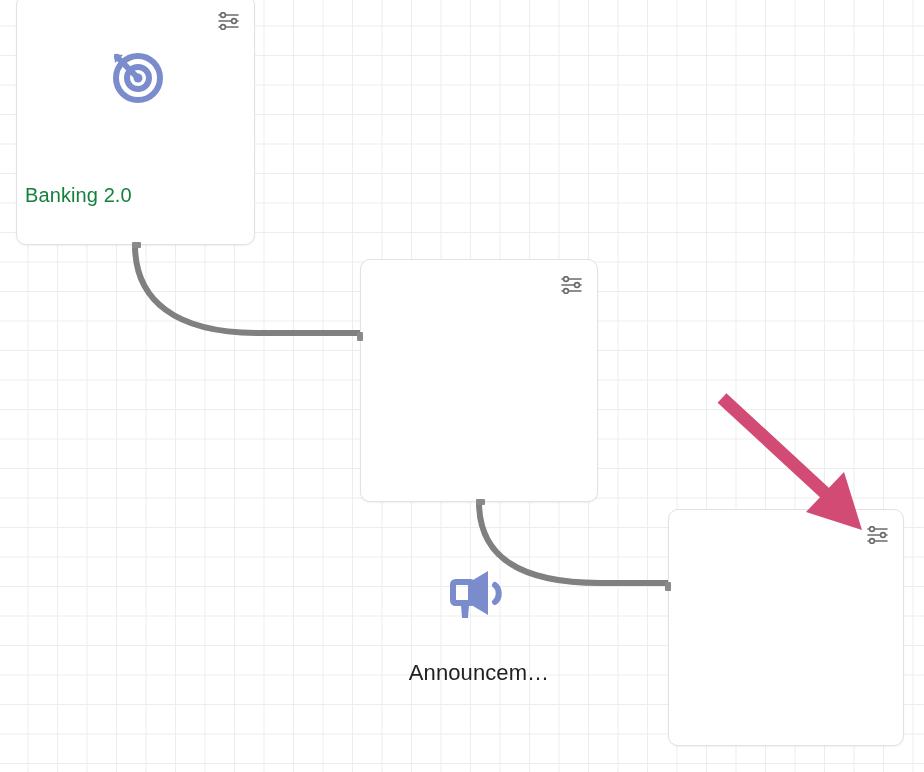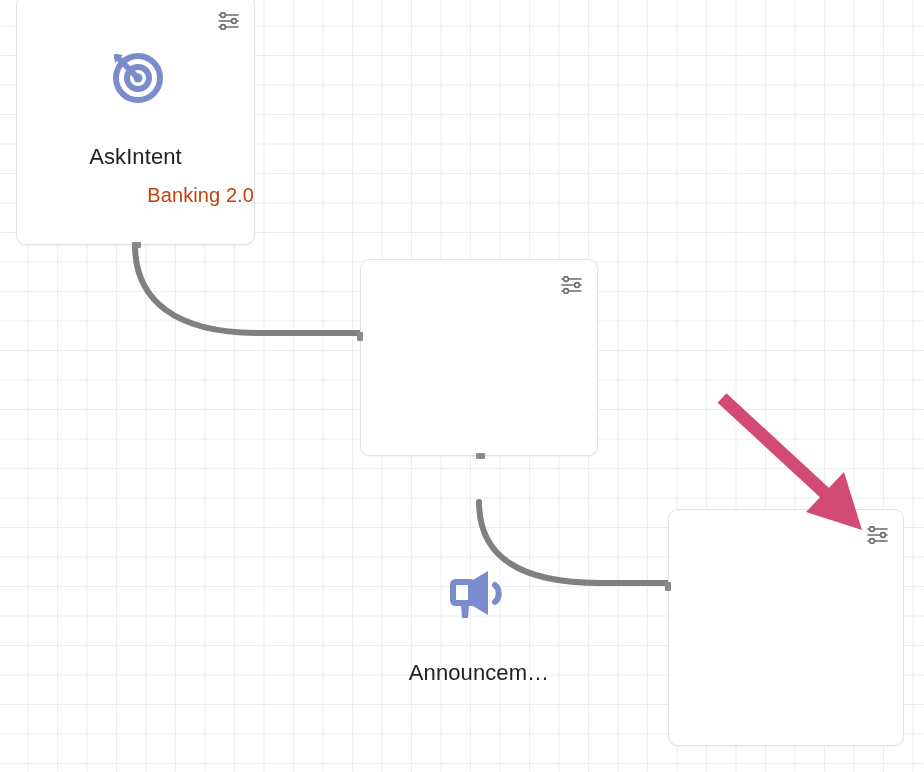--- a/index.html
+++ b/index.html
@@ -71,37 +71,37 @@
     font-size: 22px;
     color: #212121;
     white-space: nowrap;
     overflow: hidden;
     letter-spacing: 0.1px;
   }
 
   .node-subtitle {
     position: absolute;
     left: 8px;
-    right: 0;
-    text-align: right;
+    right: 20px;
+    text-align: left;
     font-size: 20px;
-    color: #c2410c;
+    color: #15803d;
     white-space: nowrap;
     overflow: hidden;
     letter-spacing: 0.1px;
   }
 
   
   #node-askintent { left: 16px; top: -5px; width: 239px; height: 250px; }
   #node-askintent .node-icon { top: 48px; }
   #node-askintent .node-title { top: 148px; }
   #node-askintent .node-subtitle { top: 188px; }
 
   
-  #node-announcement { left: 360px; top: 259px; width: 238px; height: 197px; }
+  #node-announcement { left: 360px; top: 259px; width: 238px; height: 243px; }
   #node-announcement .node-icon { top: 305px; }
   #node-announcement .node-title { top: 400px; }
   #node-announcement .node-subtitle { top: 441px; }
 
   
   #node-reask { left: 668px; top: 509px; width: 236px; height: 237px; }
 
   .port {
     position: absolute;
     background: #8a8a8a;
@@ -142,21 +142,20 @@
     </div>
     <div class="node-icon">
       <svg width="64" height="64" viewBox="0 0 64 64">
         <circle cx="34" cy="34" r="22" fill="none" stroke="#7b8ccc" stroke-width="6"></circle>
         <circle cx="34" cy="34" r="11" fill="none" stroke="#7b8ccc" stroke-width="6"></circle>
         <circle cx="34" cy="34" r="4.5" fill="#7b8ccc"></circle>
         <line x1="34" y1="34" x2="13" y2="13" stroke="#7b8ccc" stroke-width="6" stroke-linecap="round"></line>
         <path d="M10,10 L19,11 L11,19 Z" fill="#7b8ccc"></path>
       </svg>
     </div>
-    <div class="node-title">AskIntent</div>
     <div class="node-subtitle">Banking 2.0</div>
     <div class="port port-bottom"></div>
   </div>
 
   <div class="node" id="node-announcement">
     <div class="node-settings">
       <svg width="22" height="18" viewBox="0 0 22 18">
         <line x1="1" y1="3" x2="20" y2="3" stroke="#6b6b6b" stroke-width="1.6" stroke-linecap="round"></line>
         <line x1="1" y1="9" x2="20" y2="9" stroke="#6b6b6b" stroke-width="1.6" stroke-linecap="round"></line>
         <line x1="1" y1="15" x2="20" y2="15" stroke="#6b6b6b" stroke-width="1.6" stroke-linecap="round"></line>

